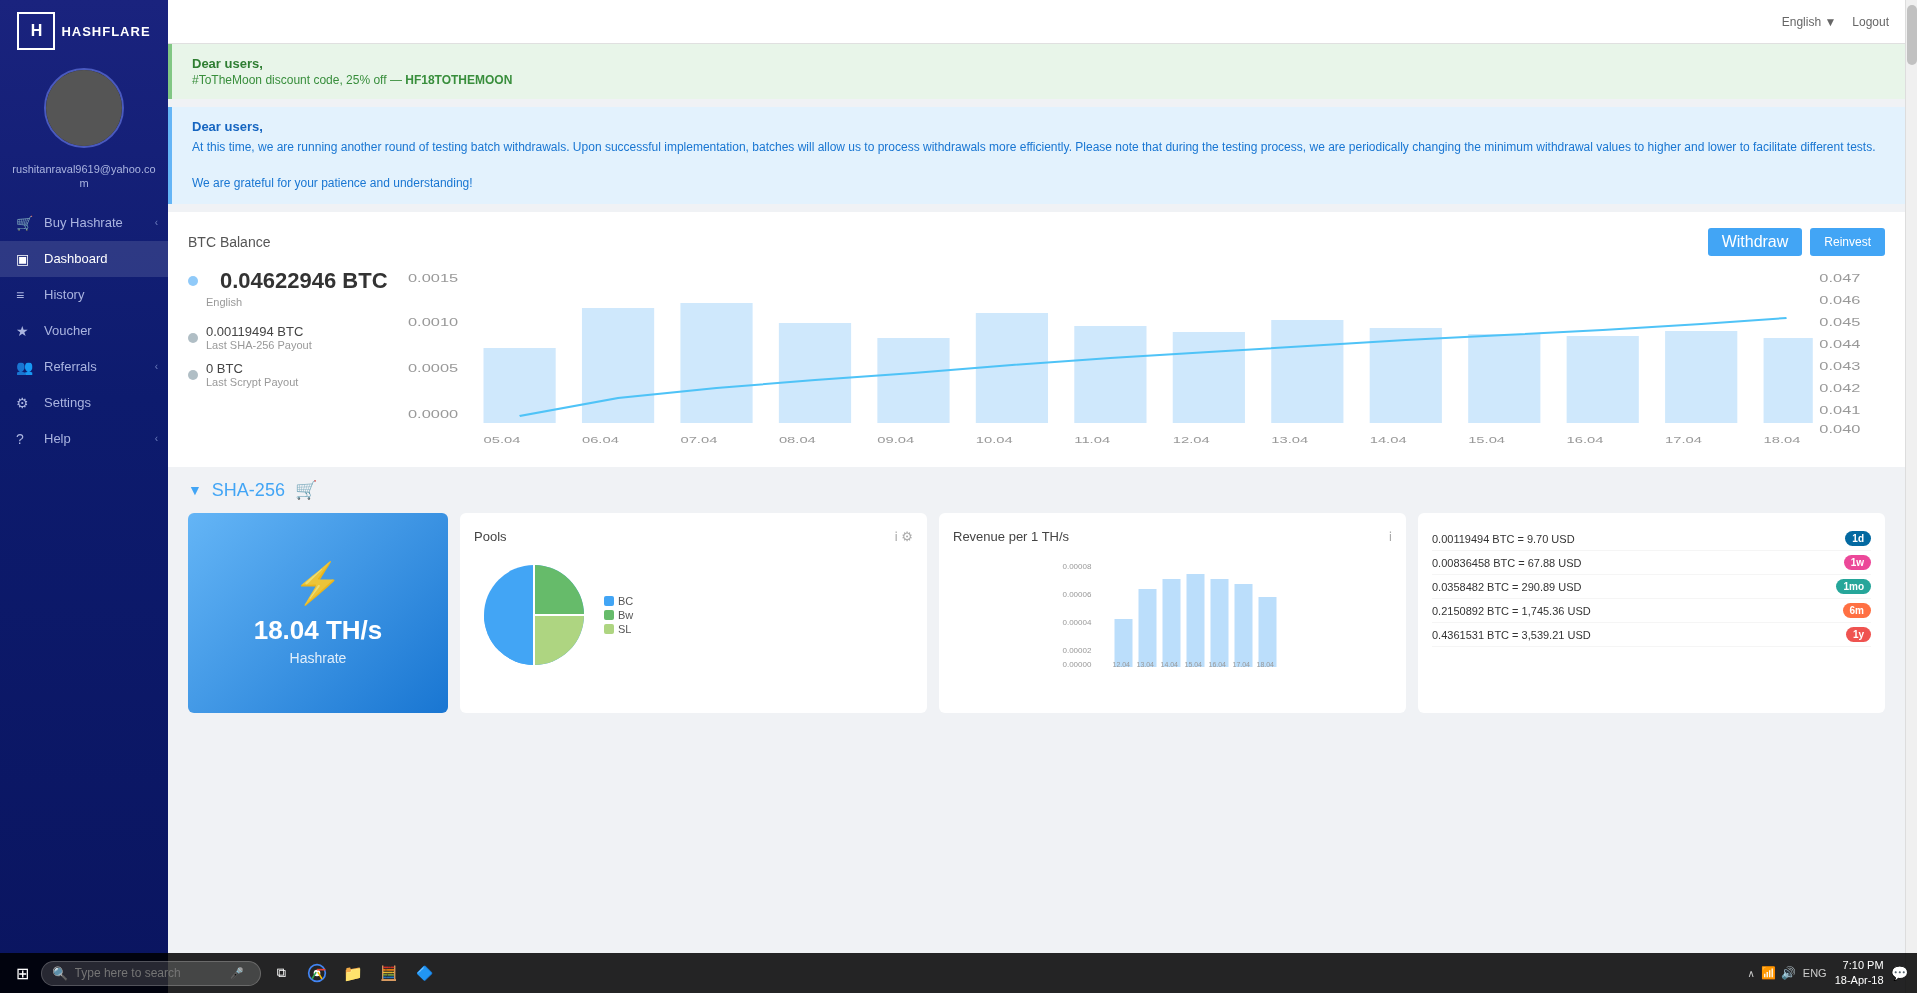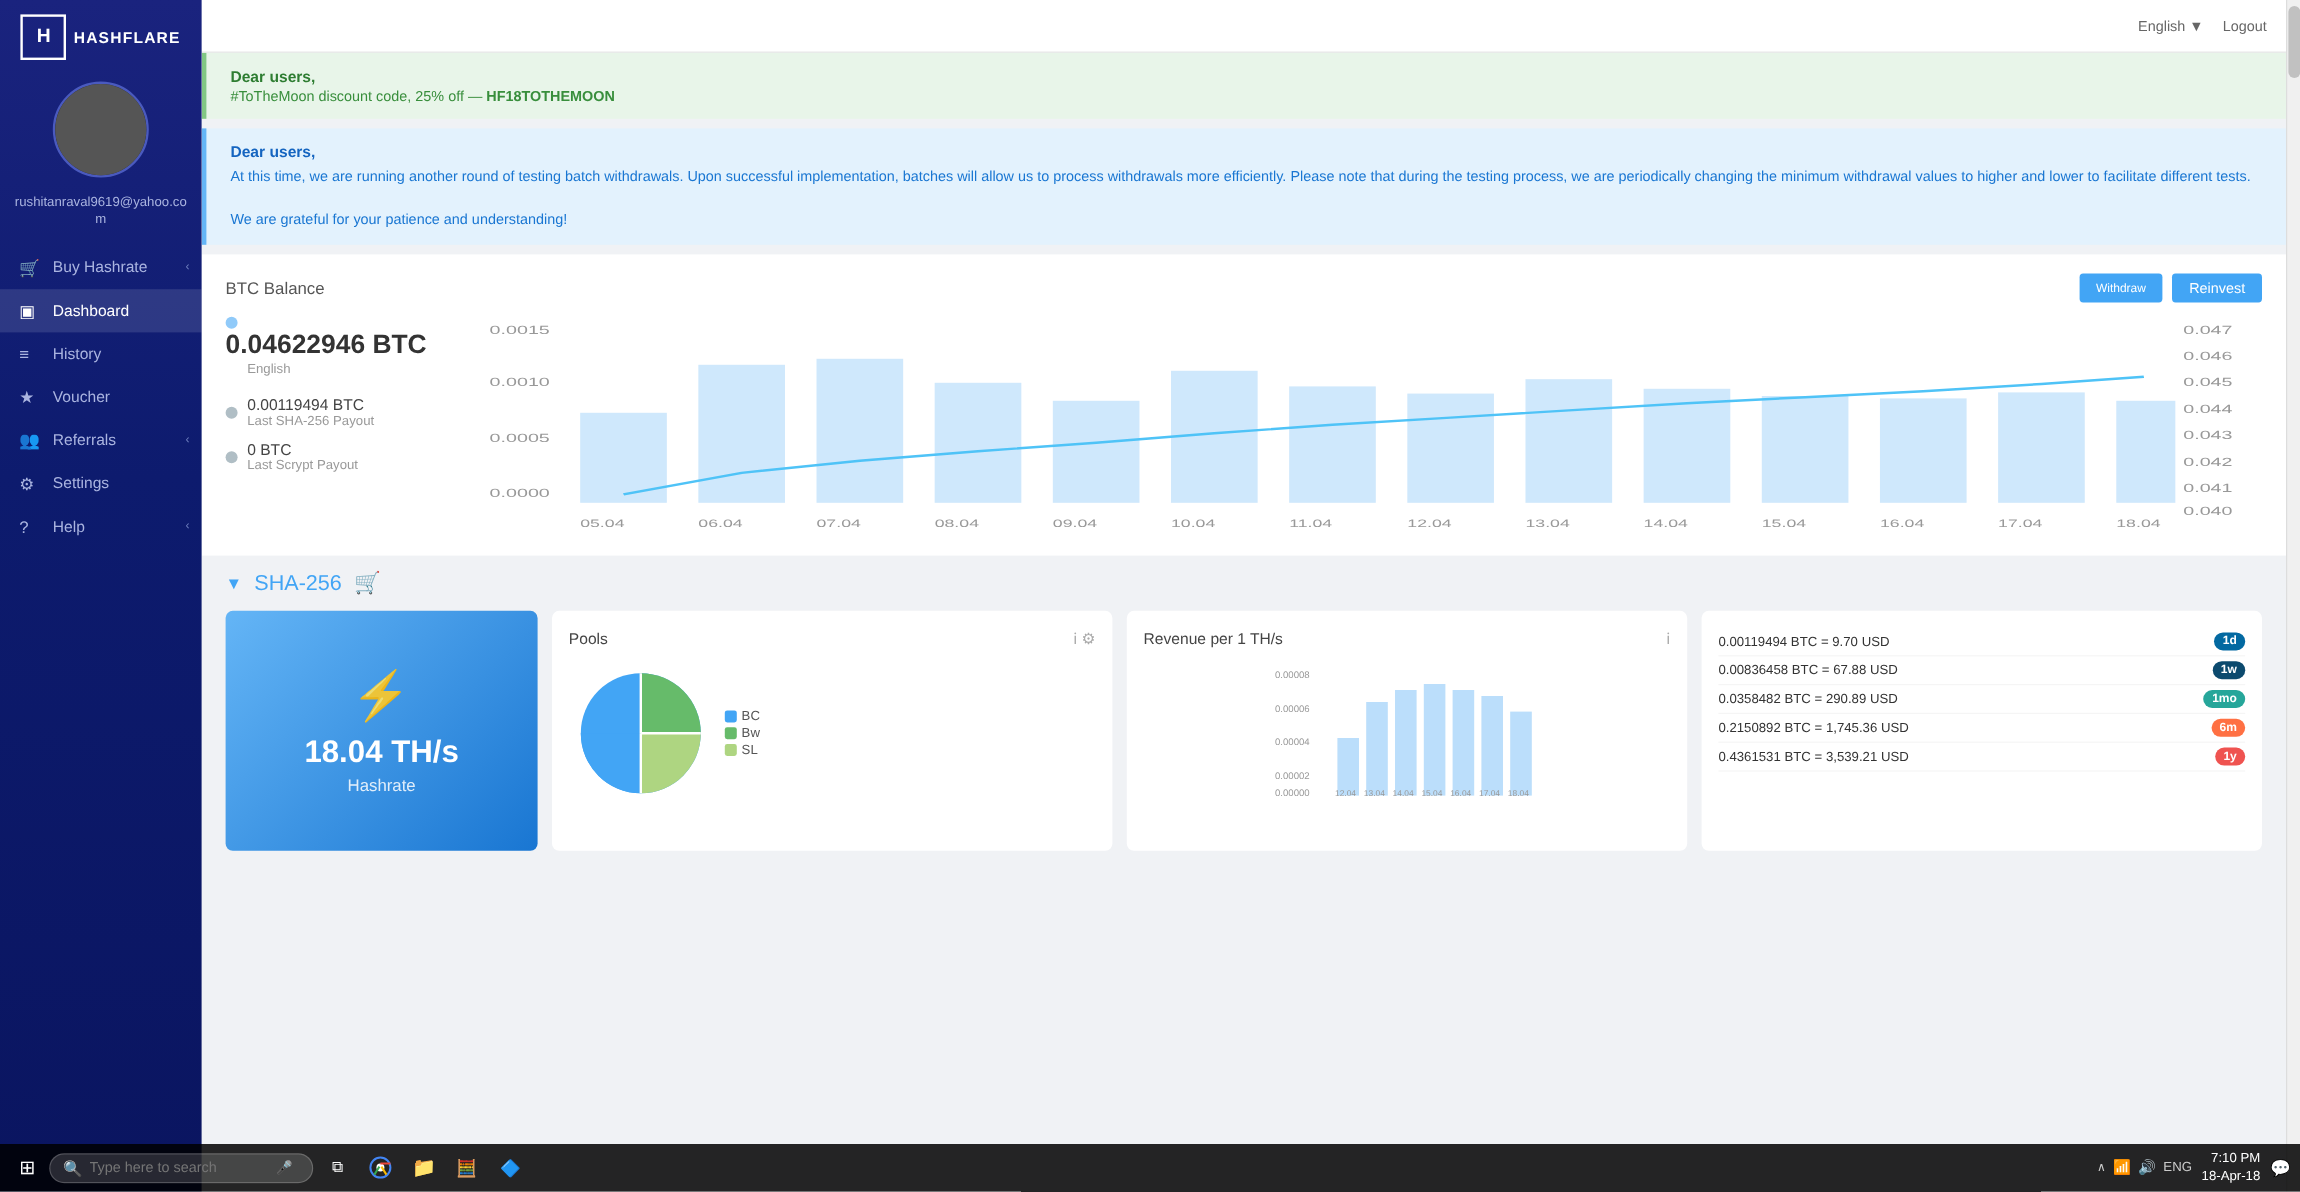--- a/index.html
+++ b/index.html
@@ -134,33 +134,33 @@
       display: flex;
       align-items: center;
       justify-content: space-between;
       margin-bottom: 12px;
     }
     .btc-balance-title { font-size: 14px; color: #555; font-weight: 500; }
     .btc-balance-actions { display: flex; gap: 8px; }
     .btn-withdraw {
       background: #42a5f5; color: white;
       border: none; border-radius: 3px;
-      padding: 5px 14px; font-size: 10px; cursor: pointer;
+      padding: 5px 14px; font-size: 16px; cursor: pointer;
     }
     .btn-reinvest {
       background: #42a5f5; color: white;
       border: none; border-radius: 3px;
       padding: 5px 14px; font-size: 12px; cursor: pointer;
     }
 
     .btc-balance-content { display: flex; gap: 20px; }
     .btc-stats { min-width: 200px; }
     .btc-main-value {
       font-size: 22px; font-weight: bold; color: #333;
-      display: flex; gap: 0; flex-direction: column;
+      display: flex; align-items: center; gap: 22px;
     }
     .btc-dot { width: 10px; height: 10px; background: #90caf9; border-radius: 50%; display: inline-block; }
     .btc-label { font-size: 11px; color: #999; margin-top: 2px; margin-left: 18px; }
     .btc-sub { margin-top: 16px; }
     .btc-sub-item { display: flex; align-items: center; gap: 8px; margin-top: 10px; }
     .btc-sub-dot { width: 10px; height: 10px; background: #b0bec5; border-radius: 50%; flex-shrink: 0; }
     .btc-sub-value { font-size: 13px; color: #444; font-weight: 500; }
     .btc-sub-label { font-size: 11px; color: #999; }
 
     
@@ -223,21 +223,21 @@
       padding: 4px 0;
       border-bottom: 1px solid #f5f5f5;
       font-size: 11px;
     }
     .forecast-value { color: #333; }
     .forecast-badge {
       border-radius: 10px; padding: 2px 7px;
       font-size: 10px; color: white; font-weight: bold;
     }
     .badge-1d { background: #0369a1; }
-    .badge-1w { background: #0c4a6e; }
+    .badge-1w { background: #ec4899; }
     .badge-1mo { background: #26a69a; }
     .badge-6m { background: #ff7043; }
     .badge-1y { background: #ef5350; }
 
     
     .taskbar {
       height: 40px;
       background: rgba(0,0,0,0.85);
       display: flex;
       align-items: center;

